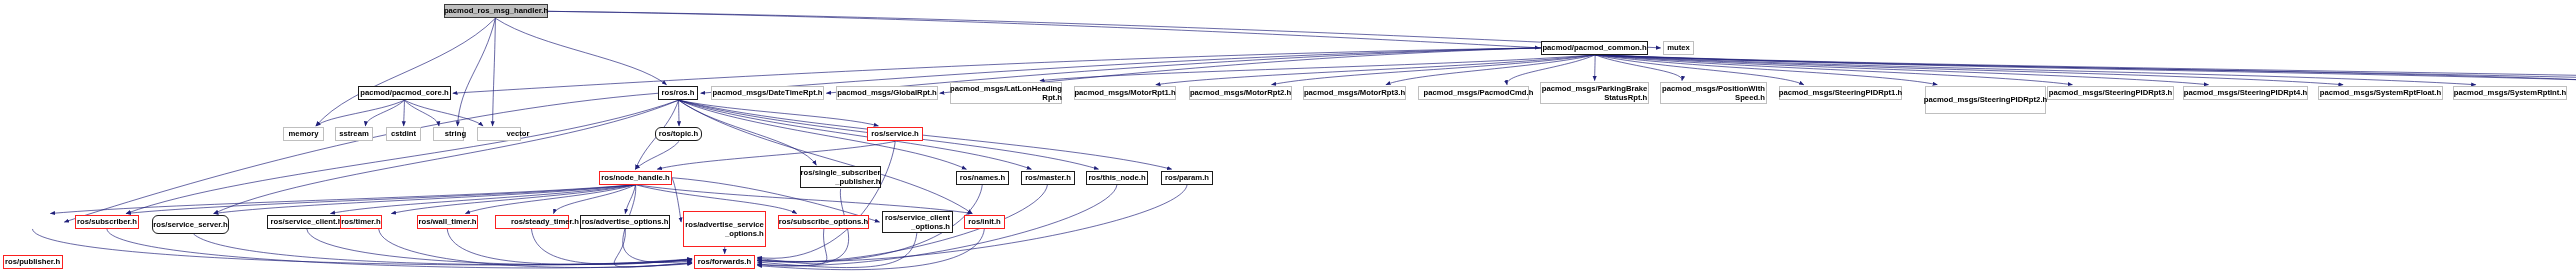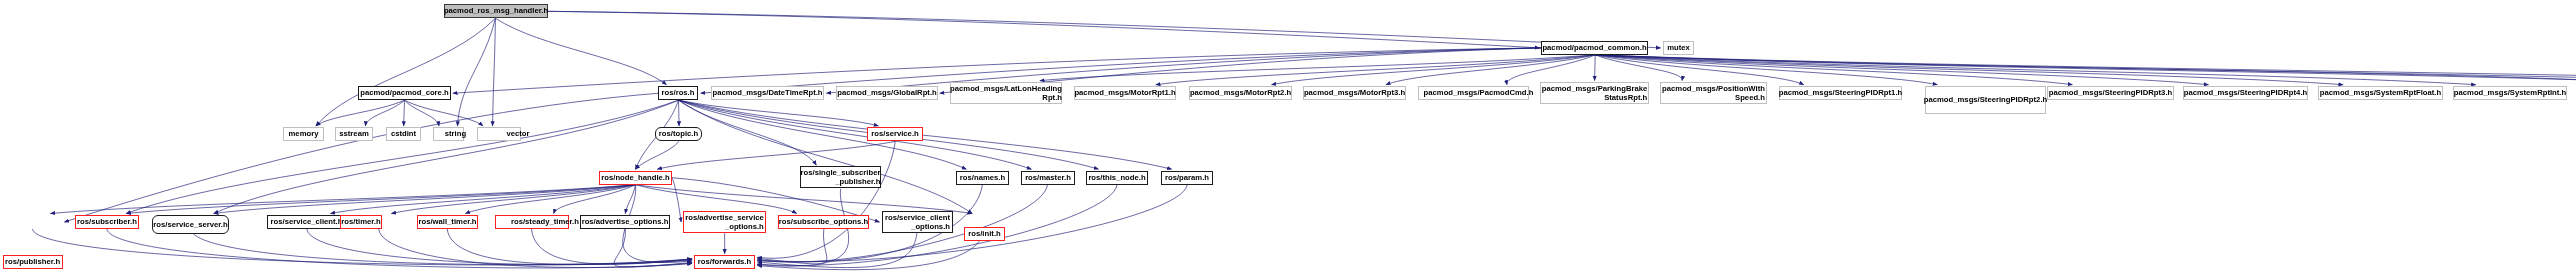--- a/index.html
+++ b/index.html
@@ -141,21 +141,21 @@
     <div class="node link" style="left: 1086px; top: 171px; width: 62px; height: 14px;">ros/this_node.h</div>
     <div class="node link" style="left: 1161px; top: 171px; width: 52px; height: 14px;">ros/param.h</div>
     <div class="node trunc" style="left: 2.6px; top: 215px; width: 60px; height: 14px; margin-top: 40px;">ros/publisher.h</div>
     <div class="node trunc" style="left: 75px; top: 215px; width: 64px; height: 14px;">ros/subscriber.h</div>
     <div class="node link" style="left: 152px; top: 215px; width: 77px; height: 19px; border-radius: 6px;">ros/service_server.h</div>
     <div class="node link" style="left: 267px; top: 215px; width: 79px; height: 14px;">ros/service_client.h</div>
     <div class="node trunc" style="left: 340px; top: 215px; width: 42px; height: 14px;">ros/timer.h</div>
     <div class="node trunc" style="left: 417px; top: 215px; width: 61px; height: 14px;">ros/wall_timer.h</div>
     <div class="node trunc" style="left: 495px; top: 215px; width: 74px; height: 14px; padding-left: 28px;">ros/steady_timer.h</div>
     <div class="node link" style="left: 580px; top: 215px; width: 90px; height: 14px;">ros/advertise_options.h</div>
-    <div class="node trunc" style="left: 683px; top: 211px; width: 83px; height: 22px;">ros/advertise_service
+    <div class="node trunc" style="left: 683px; top: 211px; width: 83px; height: 36px;">ros/advertise_service
 _options.h</div>
     <div class="node trunc" style="left: 778px; top: 215px; width: 91px; height: 14px;">ros/subscribe_options.h</div>
     <div class="node link" style="left: 882px; top: 211px; width: 71px; height: 22px;">ros/service_client
 _options.h</div>
-    <div class="node trunc" style="left: 964px; top: 215px; width: 41px; height: 14px; margin-top: 12px;">ros/init.h</div>
+    <div class="node trunc" style="left: 964px; top: 215px; width: 41px; height: 14px;">ros/init.h</div>
     <div class="node trunc" style="left: 694px; top: 255px; width: 61px; height: 14px;">ros/forwards.h</div>
   </div>
 
 
 </body></html>

